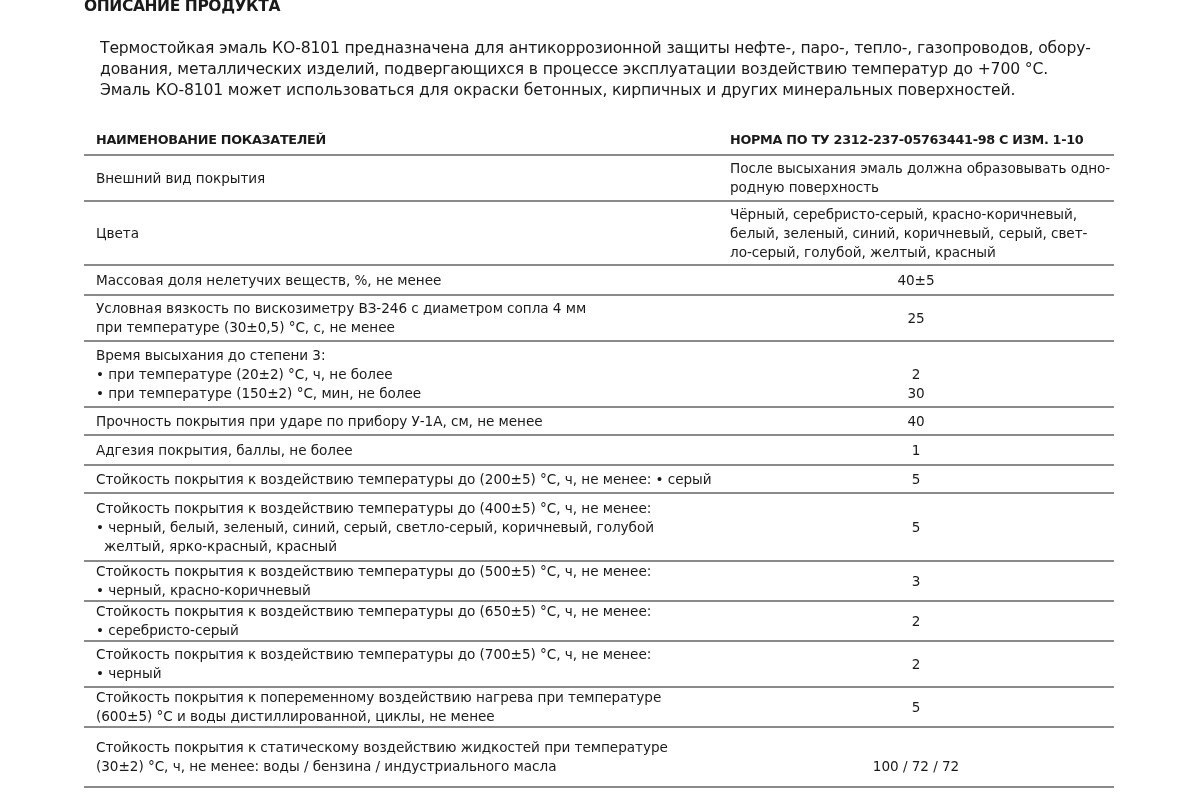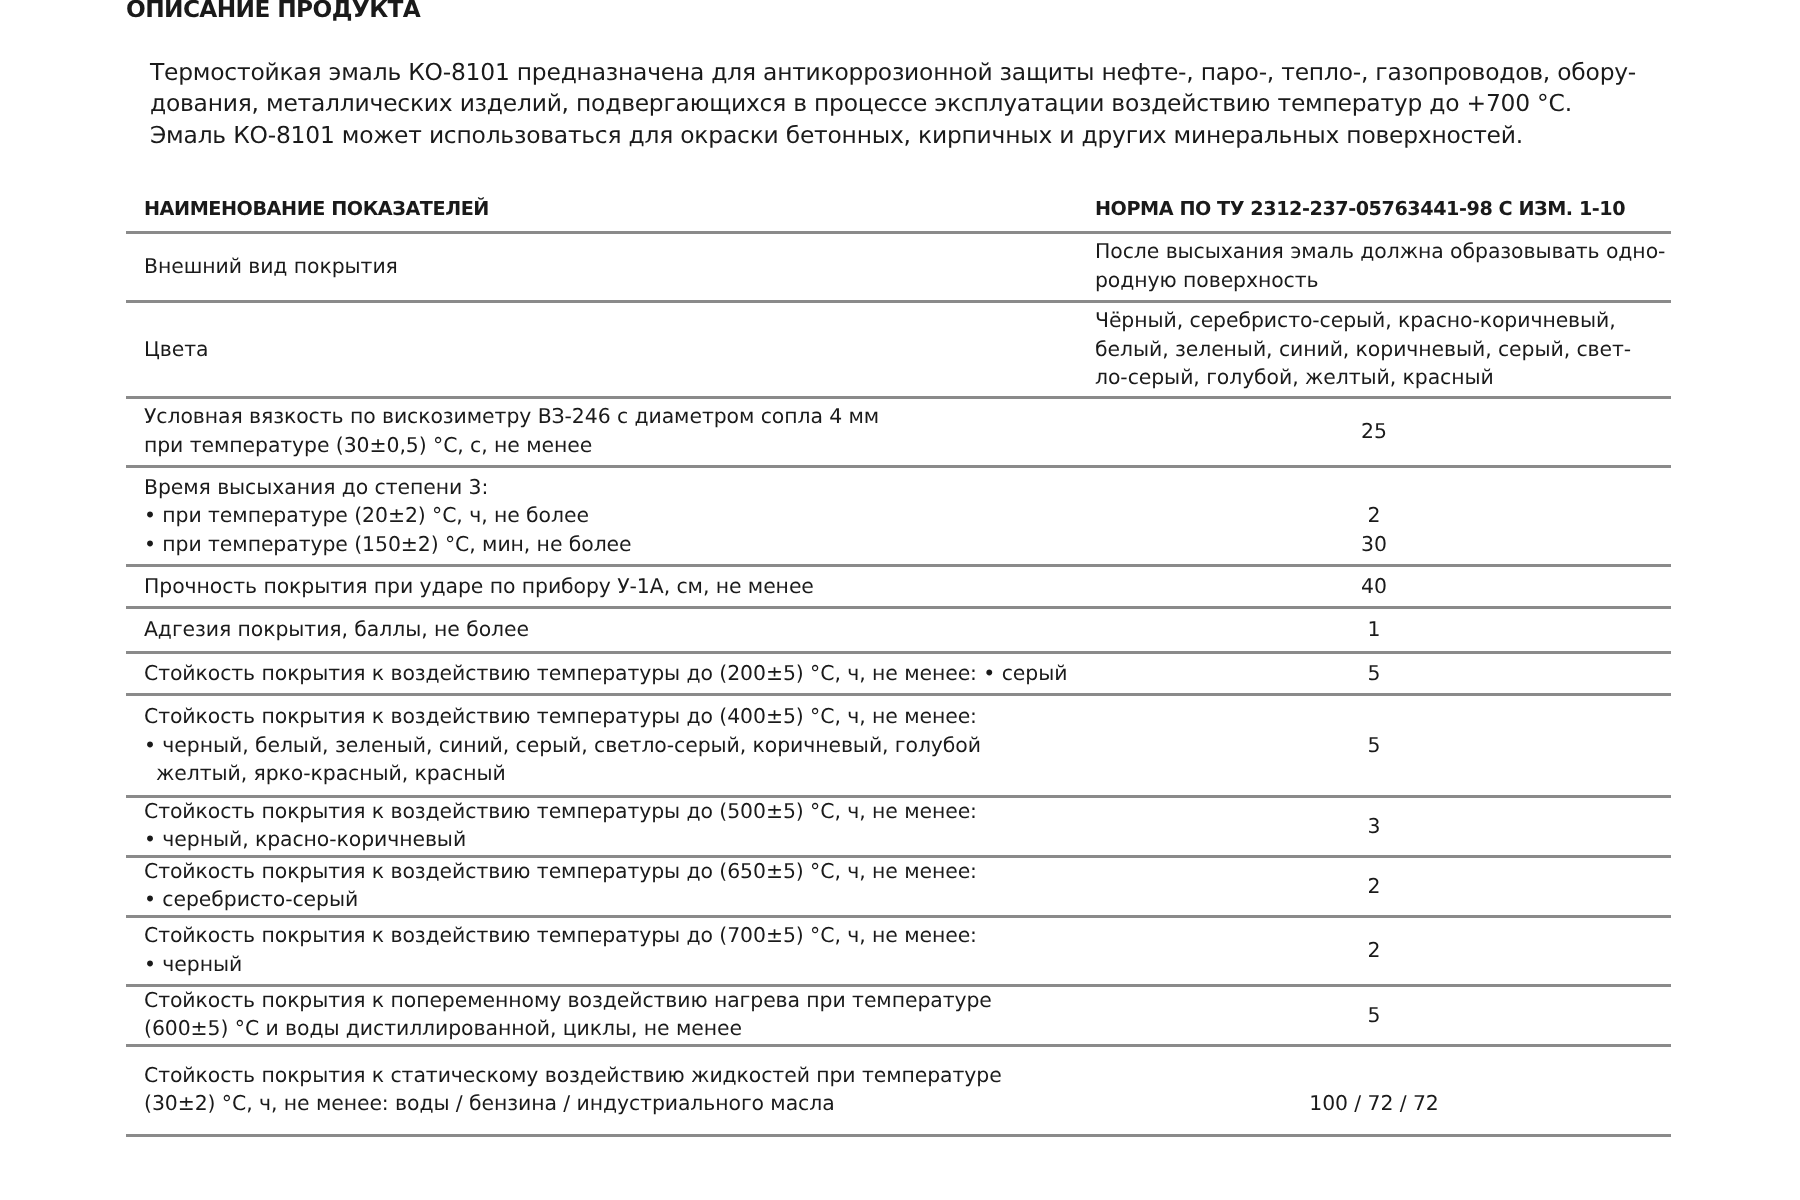--- a/index.html
+++ b/index.html
@@ -73,20 +73,28 @@
           </td>
         </tr>
         <tr style="height: 64px;">
           <td>
             <span class="line">Цвета</span>
           </td>
           <td class="val left">
             <span class="line">Чёрный, серебристо-серый, красно-коричневый,</span>
             <span class="line">белый, зеленый, синий, коричневый, серый, свет-</span>
             <span class="line">ло-серый, голубой, желтый, красный</span>
+          </td>
+        </tr>
+        <tr style="height: 30px;">
+          <td>
+            <span class="line">Массовая доля нелетучих веществ, %, не менее</span>
+          </td>
+          <td class="val">
+            <span class="line">40±5</span>
           </td>
         </tr>
         <tr style="height: 46px;">
           <td>
             <span class="line">Условная вязкость по вискозиметру ВЗ-246 с диаметром сопла 4 мм</span>
             <span class="line">при температуре (30±0,5) °С, с, не менее</span>
           </td>
           <td class="val">
             <span class="line">25</span>
           </td>

